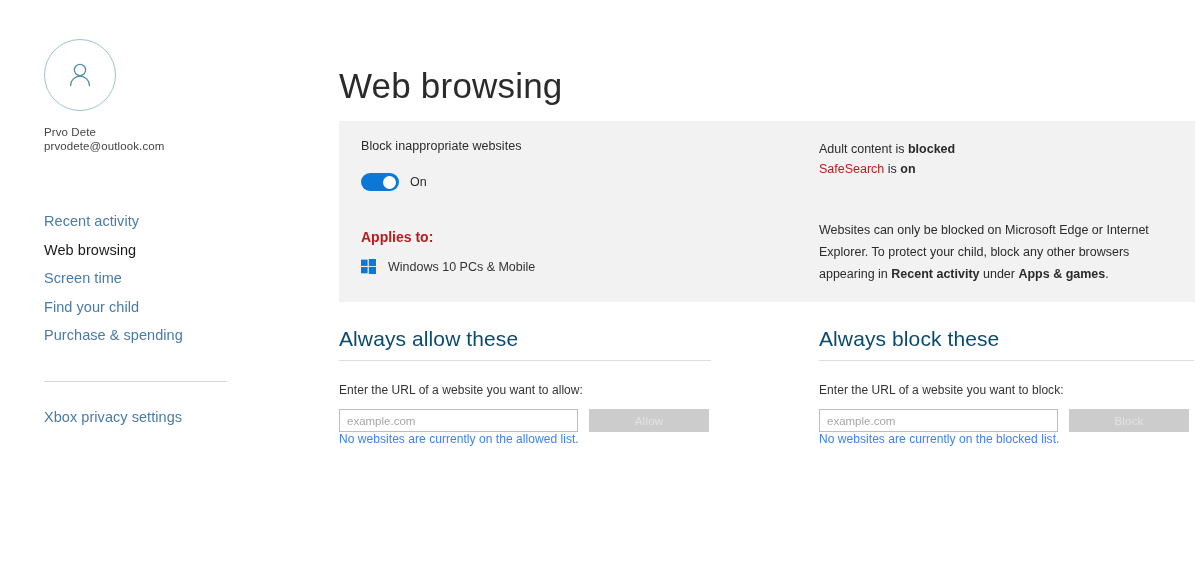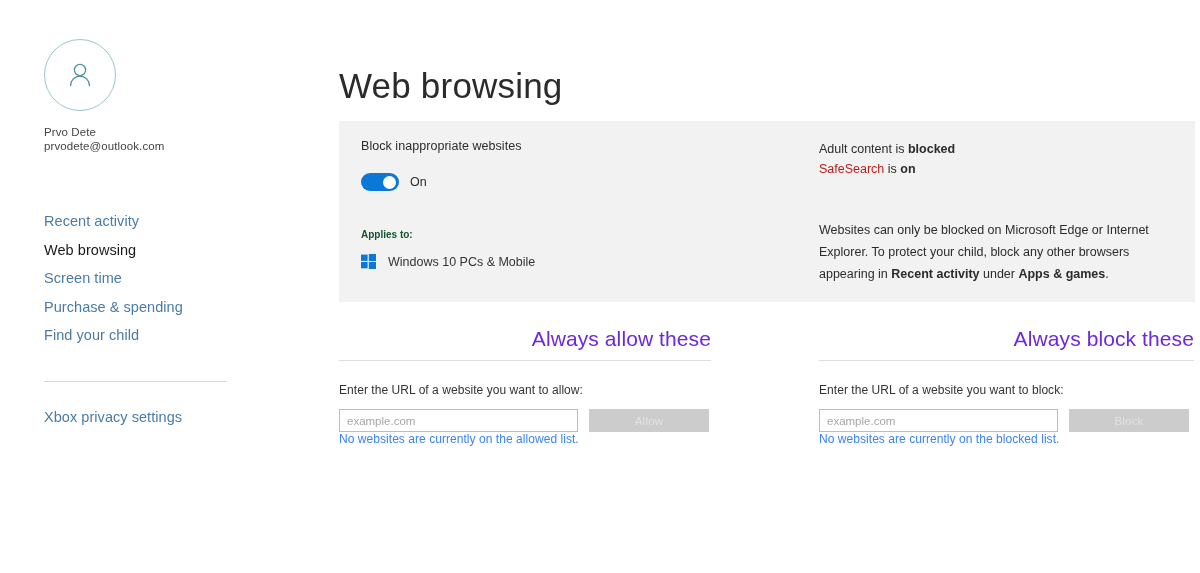--- a/index.html
+++ b/index.html
@@ -164,23 +164,23 @@
     width: 13px;
     height: 13px;
     border-radius: 50%;
     background: #ffffff;
   }
   .toggle-label {
     font-size: 12.5px;
     color: #2b2b2b;
   }
   .applies-label {
-    font-size: 10px;
+    font-size: 14px;
     font-weight: bold;
-    color: #14532d;
+    color: #b91c1c;
     margin: 0 0 14px 0;
   }
   .platform-row {
     display: flex;
     align-items: center;
     gap: 12px;
   }
   .win-logo {
     width: 15px;
     height: 15px;
@@ -215,25 +215,24 @@
   .list-section {
     position: absolute;
     top: 326px;
   }
   .sec-allow { left: 0px;   width: 372px; }
   .sec-block { left: 480px; width: 375px; }
 
   .sec-title {
     font-size: 21px;
     font-weight: 300;
-    color: #6d28d9;
+    color: #0c4a6e;
     letter-spacing: .1px;
     margin: 0;
     line-height: 26px;
-    text-align: right;
   }
   .sec-rule {
     margin-top: 8px;
     height: 1px;
     background: #dedede;
     width: 100%;
   }
   .sec-prompt {
     margin-top: 22px;
     font-size: 12px;
@@ -295,22 +294,22 @@
     </div>
   </div>
 
   <div class="profile-name">Prvo Dete</div>
   <div class="profile-email">prvodete@outlook.com</div>
 
   <nav class="nav">
     <a class="nav-item" href="#">Recent activity</a>
     <a class="nav-item active" href="#">Web browsing</a>
     <a class="nav-item" href="#">Screen time</a>
+    <a class="nav-item" href="#">Find your child</a>
     <a class="nav-item" href="#">Purchase &amp; spending</a>
-    <a class="nav-item" href="#">Find your child</a>
   </nav>
 
   <div class="nav-divider"></div>
 
   <div class="nav-secondary">
     <a class="nav-item" href="#">Xbox privacy settings</a>
   </div>
 </div>
 
 <div class="main">

